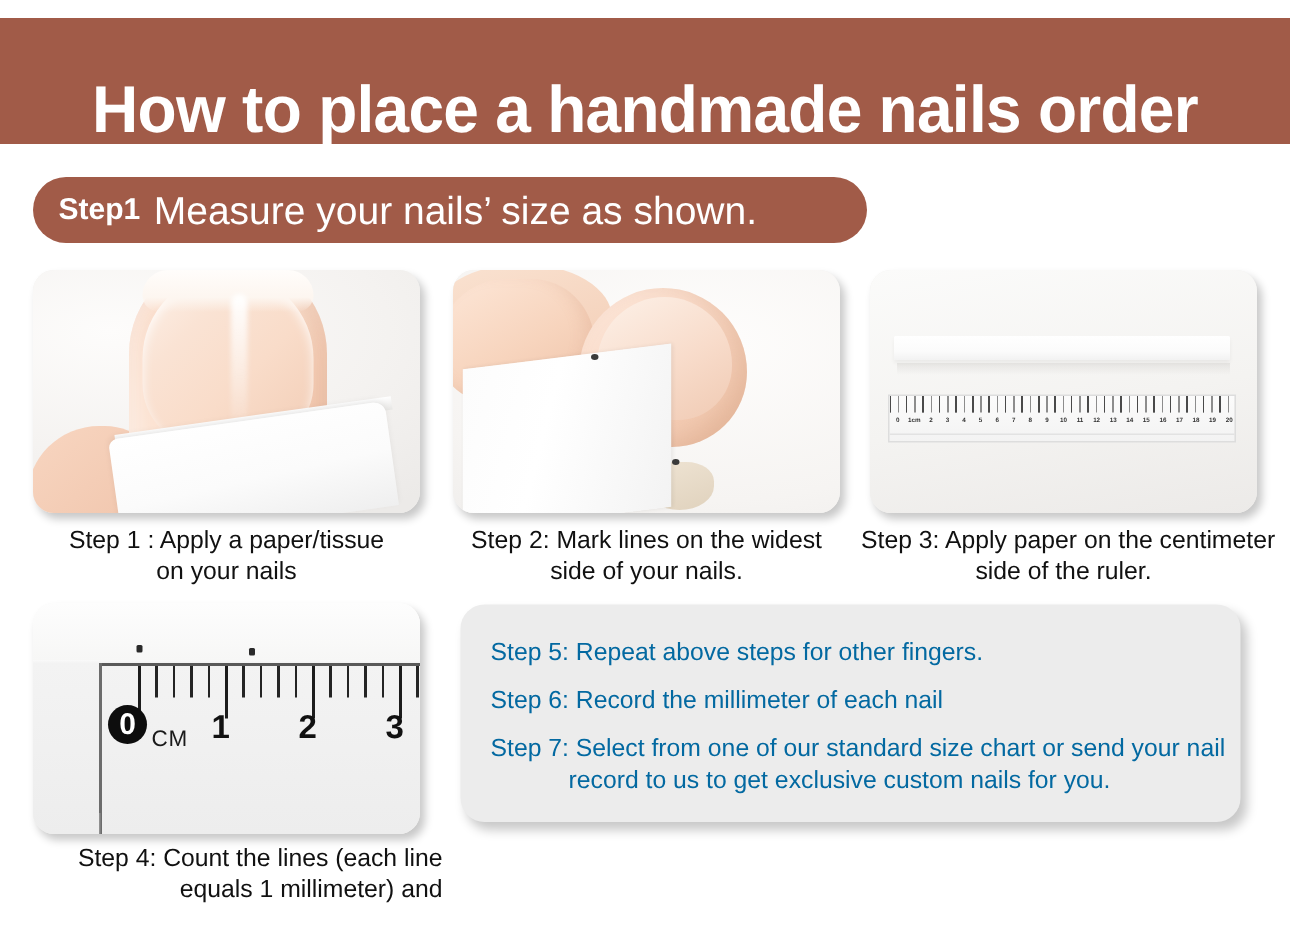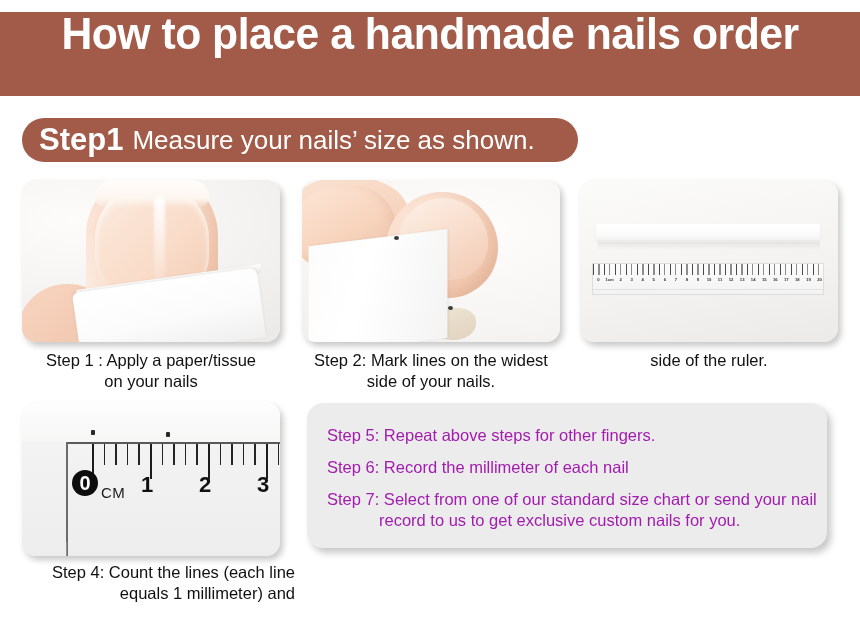--- a/index.html
+++ b/index.html
@@ -17,21 +17,21 @@
 
   
   .header-banner {
     position: absolute;
     left: 0;
     top: 12px;
     width: 860px;
     height: 84px;
     background: #A15B48;
     display: flex;
-    align-items: flex-start;
+    align-items: flex-end;
     justify-content: center;
   }
   .header-title {
     color: #ffffff;
     font-size: 44px;
     font-weight: bold;
     letter-spacing: -0.5px;
     white-space: nowrap;
     line-height: 1;
     transform: scaleX(0.97);
@@ -46,21 +46,21 @@
     height: 44px;
     background: #A15B48;
     border-radius: 22px;
     display: flex;
     align-items: center;
     padding-left: 17px;
     box-sizing: border-box;
   }
   .step-pill-strong {
     color: #ffffff;
-    font-size: 31px;
+    font-size: 20px;
     font-weight: bold;
     white-space: nowrap;
   }
   .step-pill-text {
     color: #ffffff;
     font-size: 26px;
     font-weight: normal;
     white-space: nowrap;
     margin-left: 9px;
   }
@@ -431,21 +431,21 @@
     top: 403px;
     width: 520px;
     height: 145px;
     background: #ececec;
     border-radius: 16px;
     box-shadow: 4px 5px 7px rgba(0,0,0,0.22);
     box-sizing: border-box;
     padding: 22px 0 0 20px;
   }
   .steps-row {
-    color: #a21caf;
+    color: #0369a1;
     font-size: 16.5px;
     line-height: 21px;
     margin-bottom: 11px;
     font-family: "Liberation Sans", sans-serif;
   }
   .steps-row.last { margin-bottom: 12px; }
   .steps-sub {
     display: block;
     padding-left: 52px;
   }
@@ -548,20 +548,21 @@
   <span class="cap-line">Step 1 : Apply a paper/tissue</span>
   <span class="cap-line">on your nails</span>
 </div>
 
 <div class="caption" id="caption-2">
   <span class="cap-line">Step 2: Mark lines on the widest</span>
   <span class="cap-line">side of your nails.</span>
 </div>
 
 <div class="caption" id="caption-3">
+  <span class="cap-line">Step 3: Apply paper on the centimeter</span>
   <span class="cap-line">side of the ruler.</span>
 </div>
 
 <div class="caption" id="caption-4">
   <span class="cap-line">Step 4: Count the lines (each line</span>
   <span class="cap-line cap-indent-1">equals 1 millimeter) and</span>
 </div>
 
 <div class="steps-panel">
   <div class="steps-row">Step 5: Repeat above steps for other fingers.</div>

